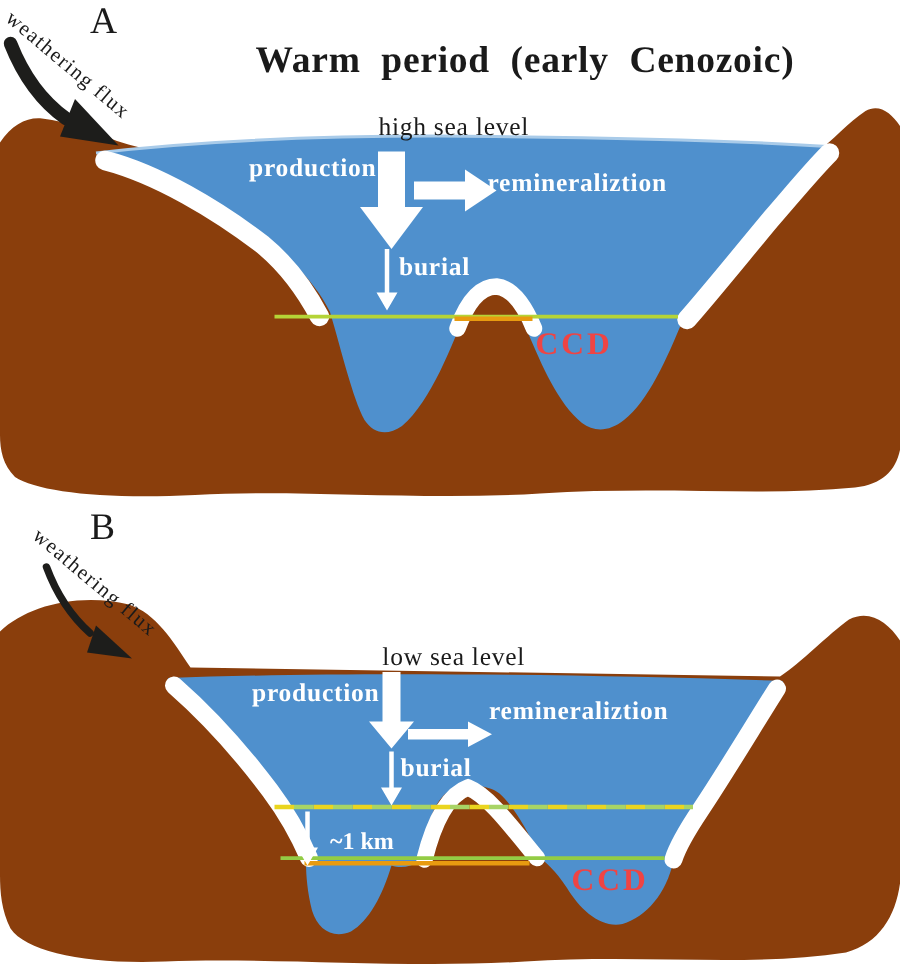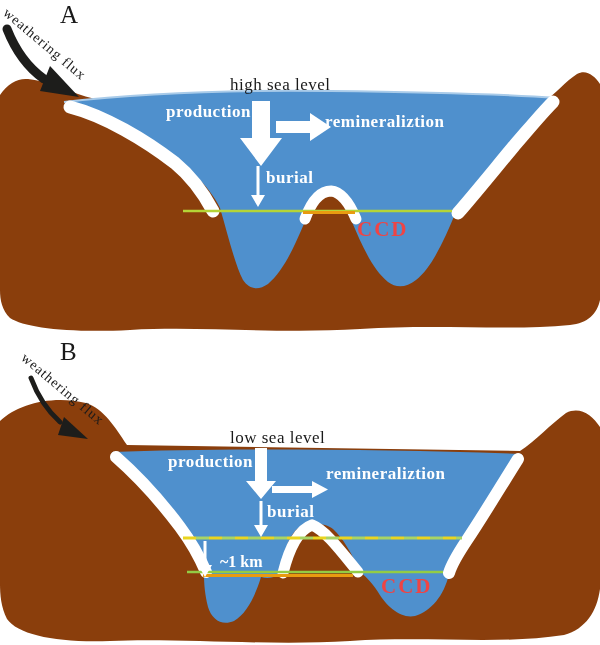--- a/index.html
+++ b/index.html
@@ -5,21 +5,21 @@
   html,body{margin:0;padding:0;background:#ffffff;}
   #stage{position:relative;width:600px;height:645px;background:#ffffff;overflow:hidden;
          font-family:"Liberation Serif","DejaVu Serif",serif;}
   #stage svg{position:absolute;left:0;display:block;}
   #panel-a-svg{top:0;}
   #panel-b-svg{top:335px;}
   .txt{position:absolute;white-space:nowrap;color:#1a1a1a;line-height:1.1;}
   .panel-label{font-size:25px;}
   .weathering{font-size:14px;letter-spacing:1px;transform:rotate(40deg);transform-origin:left top;}
   .title{font-weight:bold;font-size:25px;letter-spacing:.5px;word-spacing:7px;text-align:center;width:410px;}
-  .sealevel{font-size:17px;width:145px;text-align:left;letter-spacing:.5px;}
+  .sealevel{font-size:17px;width:145px;text-align:center;letter-spacing:.5px;}
   .wlabel{color:#ffffff;font-weight:bold;font-size:17px;letter-spacing:.5px;}
   .km{color:#ffffff;font-weight:bold;font-size:16px;}
   .ccd{color:#ef4444;font-weight:bold;font-size:21px;letter-spacing:2px;}
   .white-arrow{fill:#ffffff;stroke:none;}
   .rim{fill:none;stroke:#ffffff;stroke-linecap:round;}
   .black-arrow-line{fill:none;stroke:#1d1d1b;stroke-linecap:round;}
   .black-arrow-head{fill:#1d1d1b;stroke:none;}
   .surface-hl{fill:none;stroke:#a9cbe9;stroke-width:2;}
 </style>
 </head>
@@ -90,20 +90,21 @@
     <path class="white-arrow" d="M 272,151 L 312,151 L 312,146 L 328,154.5 L 312,163 L 312,158 L 272,158 Z"></path>
     <path class="white-arrow" d="M 259.5,166 L 262.5,166 L 262.5,190 L 268,190 L 261,202 L 254,190 L 259.5,190 Z"></path>
     <path class="white-arrow" d="M 203.5,206 L 206.5,206 L 206.5,230 L 212,230 L 205,242 L 198,230 L 203.5,230 Z"></path>
 
     <path class="black-arrow-line" stroke-width="5" d="M 31,43 Q 41,70 60,87"></path>
     <polygon class="black-arrow-head" points="88,104 64,82 58,100"></polygon>
   </svg>
 
   <div class="txt panel-label" style="left:60px;top:1px;">A</div>
   <div class="txt weathering" style="left:10px;top:5px;">weathering flux</div>
+  <div class="txt title" style="left:145px;top:27px;">Warm period (early Cenozoic)</div>
   <div class="txt sealevel" style="left:230px;top:76px;">high sea level</div>
   <div class="txt wlabel" style="left:166px;top:103px;">production</div>
   <div class="txt wlabel" style="left:325px;top:113px;">remineraliztion</div>
   <div class="txt wlabel" style="left:266px;top:169px;">burial</div>
   <div class="txt ccd" style="left:357px;top:218px;">CCD</div>
 
   <div class="txt panel-label" style="left:60px;top:338px;">B</div>
   <div class="txt weathering" style="left:28px;top:350px;">weathering flux</div>
   <div class="txt sealevel" style="left:230px;top:429px;">low sea level</div>
   <div class="txt wlabel" style="left:168px;top:453px;">production</div>

